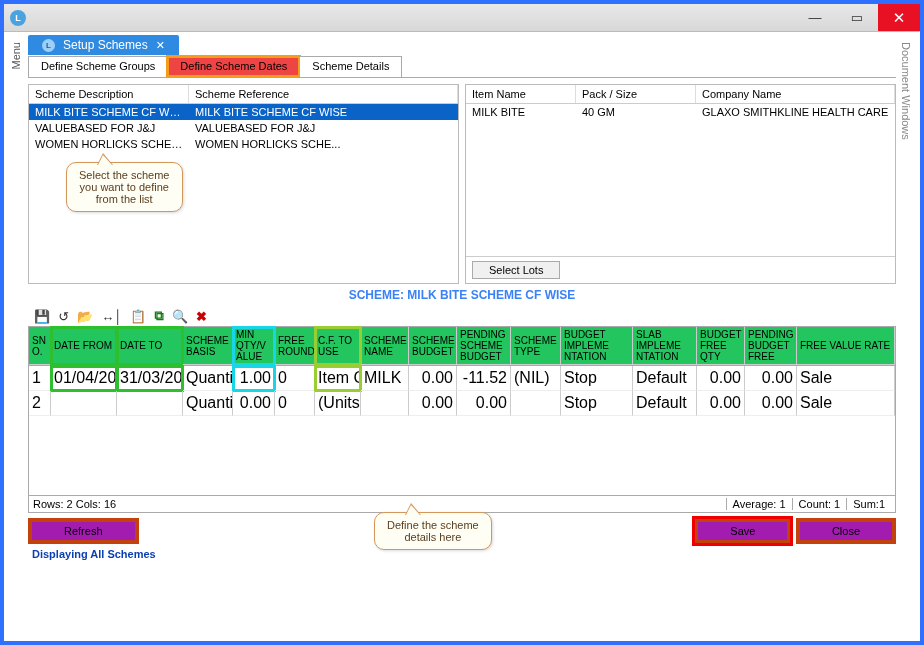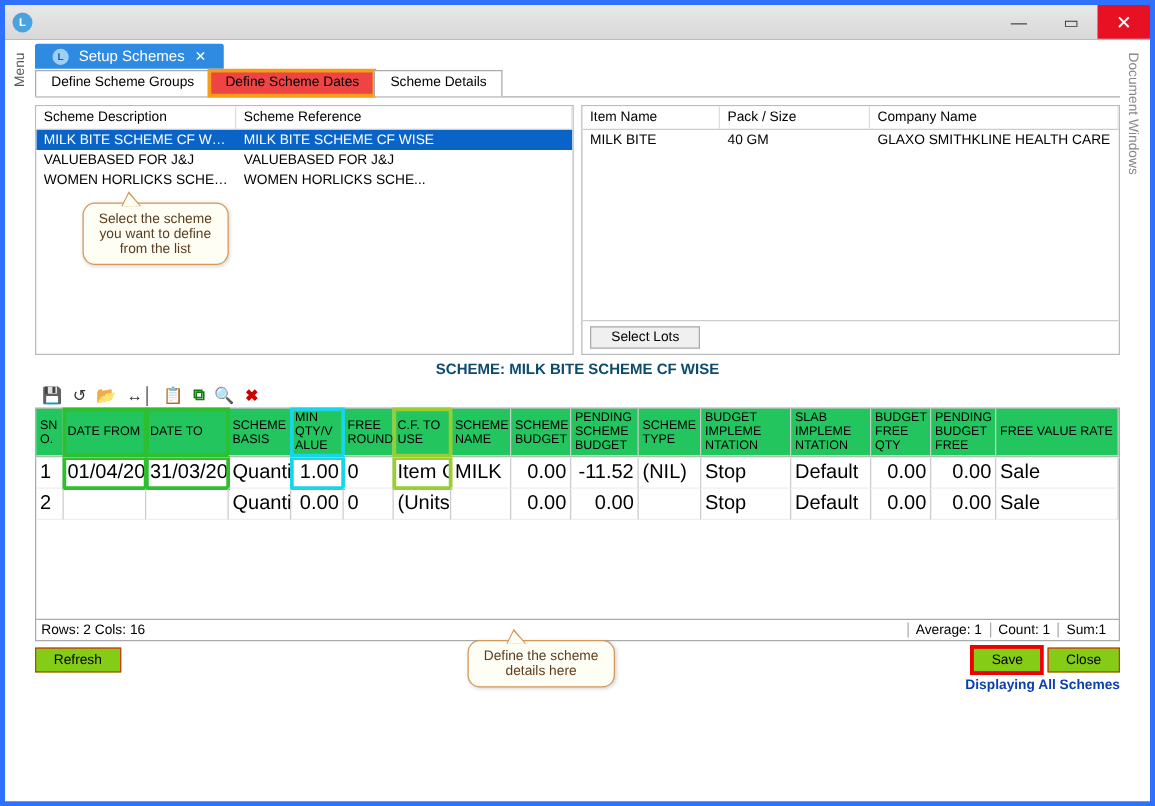--- a/index.html
+++ b/index.html
@@ -29,40 +29,40 @@
 .panel-row { display: flex; }
 .panel-row.sel { background: #0a64c8; color: #fff; }
 .panel-row > div { padding: 2px 6px; white-space: nowrap; overflow: hidden; text-overflow: ellipsis; }
 .left-panel .col1 { width: 160px; }
 .left-panel .col2 { flex: 1; }
 .right-panel .col1 { width: 110px; }
 .right-panel .col2 { width: 120px; }
 .right-panel .col3 { flex: 1; }
 .select-lots-row { padding: 4px 6px; border-top: 1px solid #ccc; }
 .select-lots-btn { font-size: 11px; padding: 2px 16px; border: 1px solid #aaa; background: #f0f0f0; cursor: pointer; }
-.scheme-title-bar { text-align: center; font-size: 12px; font-weight: bold; color: #0c4a6e; padding: 4px 0; }
+.scheme-title-bar { text-align: center; font-size: 12px; font-weight: bold; color: #3b82f6; padding: 4px 0; }
 .toolbar { display: flex; align-items: center; gap: 4px; padding: 2px 4px; font-size: 13px; color: #333; }
 .toolbar .ticon { cursor: pointer; padding: 0 2px; }
 .toolbar .ticon.red { color: #c00; font-weight: bold; }
 .grid { border: 1px solid #aaa; font-size: 10px; }
 .grid-head { display: flex; background: #22c55e; }
 .grid-head > div { border-right: 1px solid #ccc; border-bottom: 1px solid #ccc; padding: 2px 3px; text-align: left; line-height: 11px; display: flex; align-items: center; }
 .grid-body-row { display: flex; }
 .grid-body-row > div { border-right: 1px solid #ccc; border-bottom: 1px solid #eee; padding: 3px 3px; overflow: hidden; white-space: nowrap; }
 .c0{width:22px}.c1{width:66px}.c2{width:66px}.c3{width:50px}.c4{width:42px}.c5{width:40px}.c6{width:46px}.c7{width:48px}.c8{width:48px}.c9{width:54px}.c10{width:50px}.c11{width:72px}.c12{width:64px}.c13{width:48px}.c14{width:52px}.c15{flex:1;min-width:38px}
 .hl-green { outline: 3px solid #2dbf2d; outline-offset: -2px; }
 .hl-cyan { outline: 3px solid #19d6e6; outline-offset: -2px; }
 .hl-lime { outline: 3px solid #9acd32; outline-offset: -2px; }
 .status-row { display: flex; justify-content: space-between; font-size: 11px; border: 1px solid #aaa; border-top: none; padding: 2px 4px; }
 .status-row .right { display: flex; gap: 0; }
 .status-row .right > div { border-left: 1px solid #aaa; padding: 0 6px; }
 .button-row { display: flex; justify-content: space-between; padding: 5px 0 2px 0; }
-.std-btn { font-size: 11px; padding: 3px 14px; border: 1px solid #c2410c; background: #84cc16; cursor: pointer; }
+.std-btn { font-size: 11px; padding: 3px 32px; border: 4px solid #c2410c; background: #a21caf; cursor: pointer; }
 .save-btn-hl { outline: 3px solid #e00; outline-offset: -1px; }
-.footer-note { font-size: 11px; font-weight: bold; color: #0a3fb0; padding: 2px 0 4px 4px; text-align: right; }
+.footer-note { font-size: 11px; font-weight: bold; color: #0a3fb0; padding: 2px 0 4px 4px; }
 .callout { position: absolute; background: #fffef4; border: 1px solid #d4975a; border-radius: 10px; font-size: 11px; color: #5a3d1e; text-align: center; padding: 6px 12px; box-shadow: 1px 1px 3px rgba(0,0,0,.15); z-index: 20; }
 .callout .tail { position: absolute; width: 0; height: 0; }
 .callout.top .tail { top: -10px; left: 30px; border-left: 6px solid transparent; border-right: 10px solid transparent; border-bottom: 12px solid #d4975a; }
 .callout.top .tail::after { content:""; position:absolute; top:2px; left:-5px; border-left:5px solid transparent; border-right:9px solid transparent; border-bottom:10px solid #fffef4;}
 .grid-scroll-area { height: 130px; border: 1px solid #aaa; border-top: none; overflow: auto; background: #fff; }
 .num { text-align: right; }
 </style>
 </head>
 <body>
 

